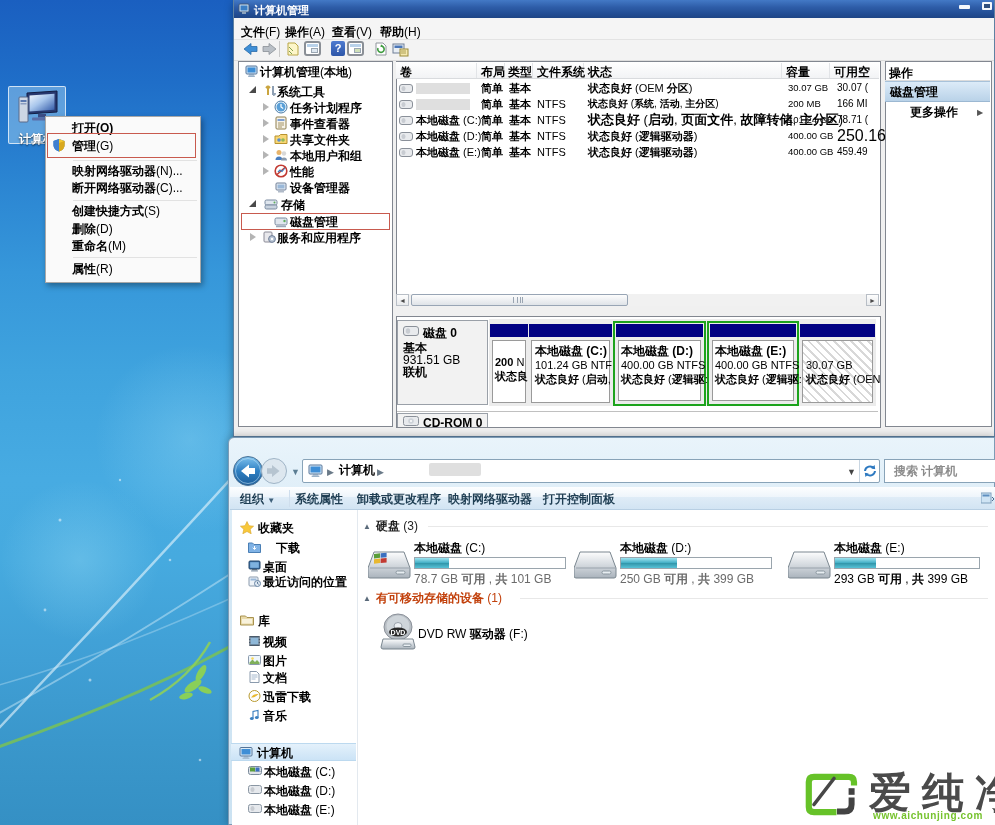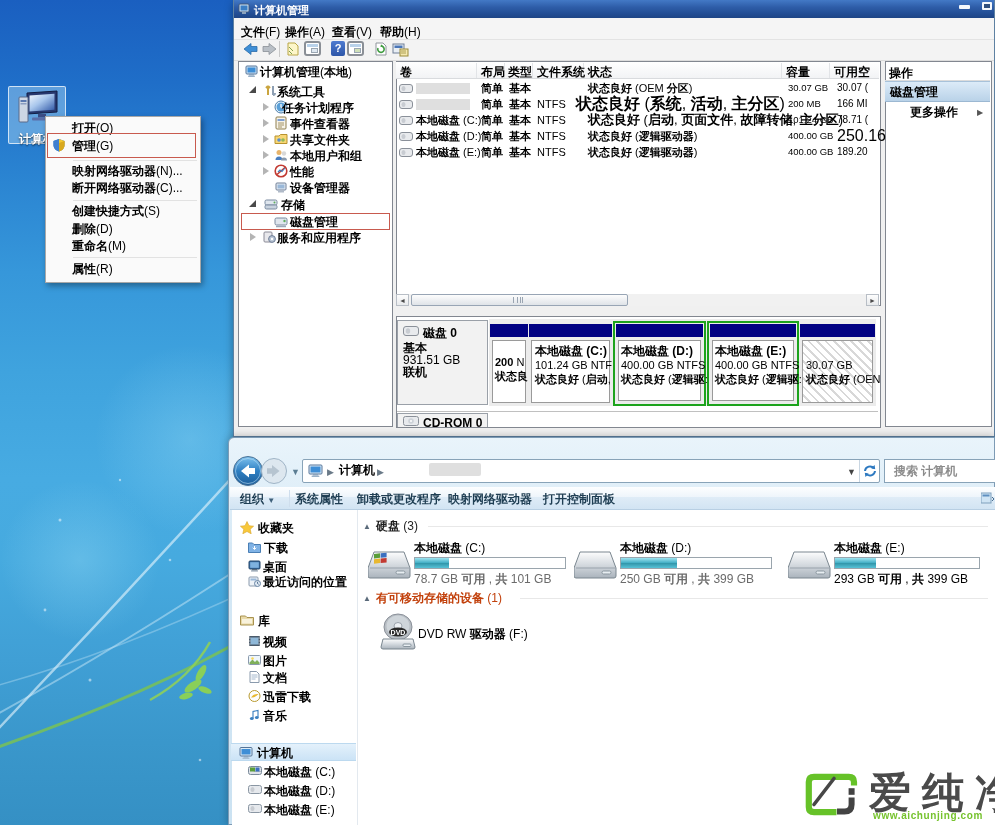--- a/index.html
+++ b/index.html
@@ -110,21 +110,21 @@
       <path d="M4,2 v9 M4,2 l-2,2 M4,2 l2,2" stroke="#caa53f" stroke-width="2"></path>
       <path d="M9,2 v9 M9,11 a2,2 0 0 0 2,-2" stroke="#8fa0b4" stroke-width="2"></path>
     </svg>
   <div class="tx" style="left:277px;top:85px"><b>系统工具</b></div>
   <div class="ab" style="left:263px;top:103px;width:0;height:0;border-top:4px solid transparent;border-bottom:4px solid transparent;border-left:6px solid #b4b4b4"></div>
   <svg class="ab" style="left:274px;top:100px" width="14" height="14">
       <circle cx="7" cy="7" r="6" fill="#eef6fc" stroke="#4a7ba6"></circle>
       <circle cx="7" cy="7" r="4.5" fill="#5aa0d8"></circle>
       <path d="M7,4 v3 l2.2,1.5" stroke="#fff" stroke-width="1.2" fill="none"></path>
     </svg>
-  <div class="tx" style="left:282px;top:101px"><b>任务计划程序</b></div>
+  <div class="tx" style="left:290px;top:101px"><b>任务计划程序</b></div>
   <div class="ab" style="left:263px;top:119px;width:0;height:0;border-top:4px solid transparent;border-bottom:4px solid transparent;border-left:6px solid #b4b4b4"></div>
   <svg class="ab" style="left:274px;top:116px" width="14" height="14">
       <rect x="2" y="1" width="10" height="12" rx="1" fill="#f7f3e8" stroke="#8f7f4f"></rect>
       <rect x="3.5" y="3" width="7" height="2" fill="#7f9fd0"></rect>
       <path d="M4,7 h6 M4,9 h6 M4,11 h4" stroke="#9a8a5a" stroke-width=".9"></path>
     </svg>
   <div class="tx" style="left:290px;top:117px"><b>事件查看器</b></div>
   <div class="ab" style="left:263px;top:135px;width:0;height:0;border-top:4px solid transparent;border-bottom:4px solid transparent;border-left:6px solid #b4b4b4"></div>
   <svg class="ab" style="left:274px;top:132px" width="14" height="14">
       <path d="M1,4 h4 l1.5,-1.5 h6.5 v9 h-12 z" fill="#f8d775" stroke="#b8922f"></path>
@@ -201,21 +201,21 @@
   <div class="tx" style="font-size:9.5px;left:788px;top:81px">30.07 GB</div>
     <div class="tx" style="font-size:10px;left:837px;top:81px">30.07 (</div>
   <svg class="ab" style="left:399px;top:100px" width="14" height="10">
       <rect x="0.5" y="0.5" width="13" height="8" rx="2.5" fill="#e8eaed" stroke="#8a9099"></rect>
       <ellipse cx="4.5" cy="4.5" rx="2" ry="2.5" fill="#c8ccd2"></ellipse>
     </svg>
   <div class="ab" style="left:416px;top:99px;width:54px;height:11px;background:#dfdfdf"></div>
   <div class="tx" style="font-size:11px;left:481px;top:97px"><b>简单</b></div>
     <div class="tx" style="font-size:11px;left:509px;top:97px"><b>基本</b></div>
     <div class="tx" style="font-size:11px;left:537px;top:97px">NTFS</div>
-  <div class="tx" style="font-size:16px;left:576px;top:97px"><b>状态良好</b> (<b>系统</b>, <b>活动</b>, <b>主分区</b>)</div>
+  <div class="tx" style="font-size:10px;left:588px;top:97px"><b>状态良好</b> (<b>系统</b>, <b>活动</b>, <b>主分区</b>)</div>
   <div class="tx" style="font-size:9.5px;left:788px;top:97px">200 MB</div>
     <div class="tx" style="font-size:10px;left:837px;top:97px">166 MI</div>
   <svg class="ab" style="left:399px;top:116px" width="14" height="10">
       <rect x="0.5" y="0.5" width="13" height="8" rx="2.5" fill="#e8eaed" stroke="#8a9099"></rect>
       <ellipse cx="4.5" cy="4.5" rx="2" ry="2.5" fill="#c8ccd2"></ellipse>
     </svg>
   <div class="tx" style="font-size:11px;left:416px;top:113px"><b>本地磁盘</b> (C:)</div>
   <div class="tx" style="font-size:11px;left:481px;top:113px"><b>简单</b></div>
     <div class="tx" style="font-size:11px;left:509px;top:113px"><b>基本</b></div>
     <div class="tx" style="font-size:11px;left:537px;top:113px">NTFS</div>
@@ -236,21 +236,21 @@
   <svg class="ab" style="left:399px;top:148px" width="14" height="10">
       <rect x="0.5" y="0.5" width="13" height="8" rx="2.5" fill="#e8eaed" stroke="#8a9099"></rect>
       <ellipse cx="4.5" cy="4.5" rx="2" ry="2.5" fill="#c8ccd2"></ellipse>
     </svg>
   <div class="tx" style="font-size:11px;left:416px;top:145px"><b>本地磁盘</b> (E:)</div>
   <div class="tx" style="font-size:11px;left:481px;top:145px"><b>简单</b></div>
     <div class="tx" style="font-size:11px;left:509px;top:145px"><b>基本</b></div>
     <div class="tx" style="font-size:11px;left:537px;top:145px">NTFS</div>
   <div class="tx" style="font-size:11px;left:588px;top:145px"><b>状态良好</b> (<b>逻辑驱动器</b>)</div>
   <div class="tx" style="font-size:9.5px;left:788px;top:145px">400.00 GB</div>
-    <div class="tx" style="font-size:10px;left:837px;top:145px">189.20</div>
+    <div class="tx" style="font-size:10px;left:837px;top:145px">459.49</div>
 
   <div class="ab" style="left:396px;top:294px;width:483px;height:12px;background:#f1f1f1"></div>
   <div class="ab" style="left:396px;top:294px;width:13px;height:12px;background:linear-gradient(#fdfdfd,#e8eaec);border:1px solid #b8bec6;color:#4a4a4a;font-size:7px;text-align:center;line-height:11px">◄</div>
   <div class="ab" style="left:866px;top:294px;width:13px;height:12px;background:linear-gradient(#fdfdfd,#e8eaec);border:1px solid #b8bec6;color:#4a4a4a;font-size:7px;text-align:center;line-height:11px">►</div>
   <div class="ab" style="left:411px;top:294px;width:217px;height:12px;background:linear-gradient(#fdfdfd,#dfe3e8);border:1px solid #98a5b5;border-radius:2px"></div>
   <div class="ab" style="left:513px;top:297px;width:10px;height:6px;border-left:1px solid #9aa5b2;border-right:1px solid #9aa5b2;background:linear-gradient(90deg,transparent 3px,#9aa5b2 3px,#9aa5b2 4px,transparent 4px,transparent 6px,#9aa5b2 6px,#9aa5b2 7px,transparent 7px)"></div>
 
   <div class="ab" style="left:397px;top:320px;width:91px;height:85px;background:#f2f2f2;border:1px solid #9aa0a8"></div>
   <svg class="ab" style="left:403px;top:326px" width="16" height="11">
       <rect x="0.5" y="0.5" width="15" height="9" rx="2.5" fill="#e8eaed" stroke="#8a9099"></rect>
@@ -374,21 +374,21 @@
 <div class="ab" id="excontent" style="left:0;top:0;width:995px;height:825px">
 
   <svg class="ab" style="left:240px;top:521px" width="14" height="13">
       <path d="M7,0.5 L9,4.7 L13.6,5.2 L10.2,8.3 L11.2,12.8 L7,10.5 L2.8,12.8 L3.8,8.3 L0.4,5.2 L5,4.7 Z" fill="#f8c83a" stroke="#d9a52a" stroke-width=".6"></path>
     </svg>
   <div class="tx" style="left:258px;top:521px"><b>收藏夹</b></div>
   <svg class="ab" style="left:248px;top:541px" width="13" height="12">
       <path d="M0.5,2 h4 l1.5,1.5 h6.5 v8 h-12 z" fill="#7fb2e5" stroke="#4a7fb5"></path>
       <path d="M6.5,5 v3 m-1.7,-1.3 l1.7,1.8 1.7,-1.8" stroke="#fff" fill="none"></path>
     </svg>
-  <div class="tx" style="left:264px;top:541px"><b>下载</b></div>
+  <div class="tx" style="left:276px;top:541px"><b>下载</b></div>
   <svg class="ab" style="left:248px;top:560px" width="13" height="12">
       <rect x="1" y="1" width="11" height="8" rx="1" fill="#3a6ea5" stroke="#24466b"></rect>
       <rect x="2.2" y="2.2" width="8.6" height="5.6" fill="#7fb2e0"></rect>
       <rect x="4" y="9" width="5" height="1.2" fill="#5a6a7a"></rect>
       <rect x="3" y="10.2" width="7" height="1.3" rx=".6" fill="#8a9aab"></rect>
     </svg>
   <div class="tx" style="left:263px;top:560px"><b>桌面</b></div>
   <svg class="ab" style="left:248px;top:575px" width="13" height="12">
       <rect x="1" y="2" width="9" height="9" rx="1" fill="#eef3f8" stroke="#8a9aad"></rect>
       <rect x="2.5" y="3.5" width="6" height="2" fill="#9ab8d8"></rect>
@@ -529,21 +529,21 @@
   <polygon points="13.5,5.5 38.5,3.8 38.5,19.8 13.5,21.5" fill="url(#scr)"></polygon>
   <rect x="22" y="24" width="8" height="3.5" fill="#3a4c84"></rect>
   <rect x="16" y="27.5" width="19" height="3" rx="1" fill="#5a6ea8"></rect>
   <rect x="3" y="7" width="9" height="25" rx="1" fill="#cdd6e4" stroke="#5a6a8a"></rect>
   <rect x="4.5" y="10" width="6" height="2" fill="#5a78b0"></rect>
     <rect x="4.5" y="13" width="6" height="1.5" fill="#8a9cc0"></rect>
 </svg>
 <div class="tx" style="left:8px;top:132px;width:58px;text-align:center;color:#fff;text-shadow:0 1px 2px rgba(0,0,0,.8)"><b>计算机</b></div>
 
 <div class="ab" id="menu" style="left:45px;top:116px;width:156px;height:167px;background:#fafafa;border:1px solid #a8a8a8;box-shadow:2px 3px 6px rgba(0,0,0,.35)"></div>
-<div class="tx" style="left:72px;top:121px;font-weight:normal"><b>打开</b>(O)</div>
+<div class="tx" style="left:72px;top:121px;font-weight:bold"><b>打开</b>(O)</div>
 <svg class="ab" style="left:52px;top:138px" width="14" height="14">
     <path d="M7,1 L12.5,3 V7 C12.5,10.5 10,12.5 7,13.5 C4,12.5 1.5,10.5 1.5,7 V3 Z" fill="#2f6fba"></path>
     <path d="M7,1 L12.5,3 V7 C12.5,10.5 10,12.5 7,13.5 Z" fill="#f3c832"></path>
     <path d="M7,1 L1.5,3 V7 C1.5,10.5 4,12.5 7,13.5 Z" fill="#3f7fd0"></path>
     <path d="M7,13.5 C10,12.5 12.5,10.5 12.5,7 V3 L7,5 Z" fill="#d9a91f"></path>
   </svg>
 <div class="tx" style="left:72px;top:139px"><b>管理</b>(G)</div>
 <div class="ab" style="left:47px;top:133px;width:149px;height:25px;border:1px solid #c85a4e"></div>
 <div class="ab" style="left:73px;top:160px;width:124px;height:1px;background:#e2e2e2"></div>
 <div class="tx" style="left:72px;top:164px"><b>映射网络驱动器</b>(N)...</div>

